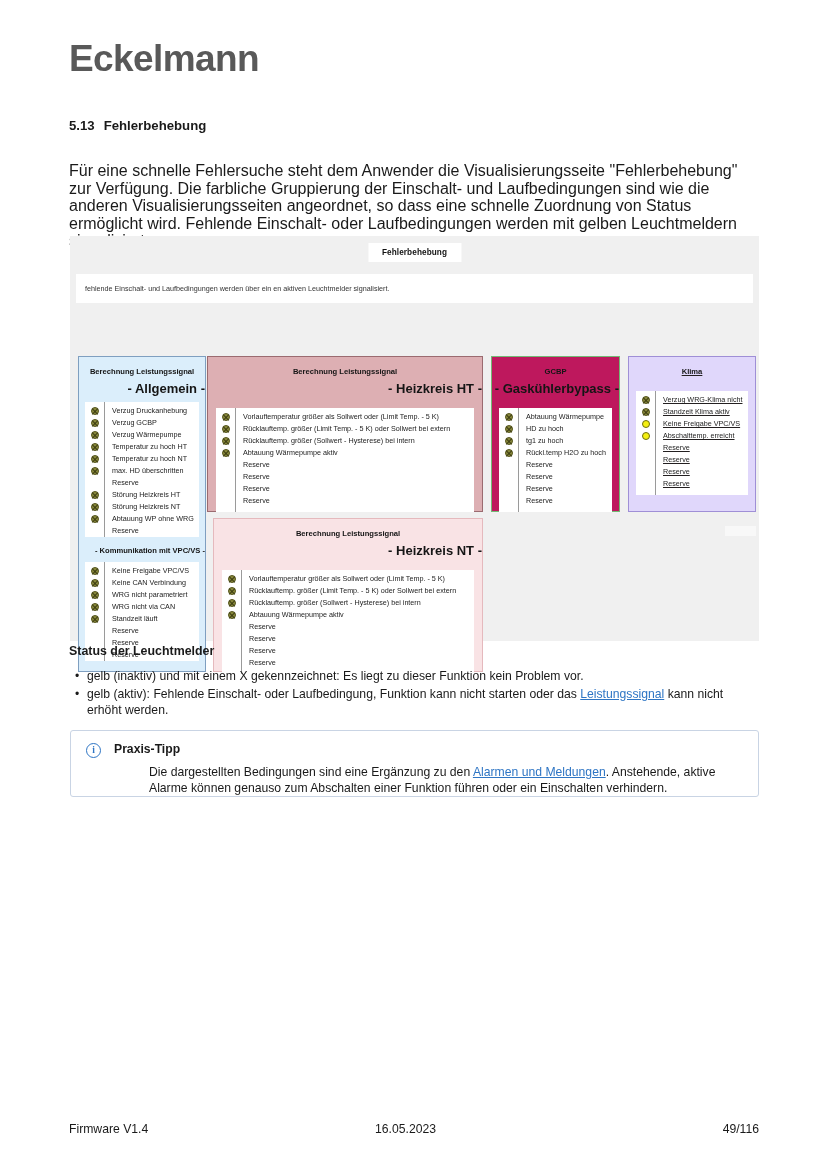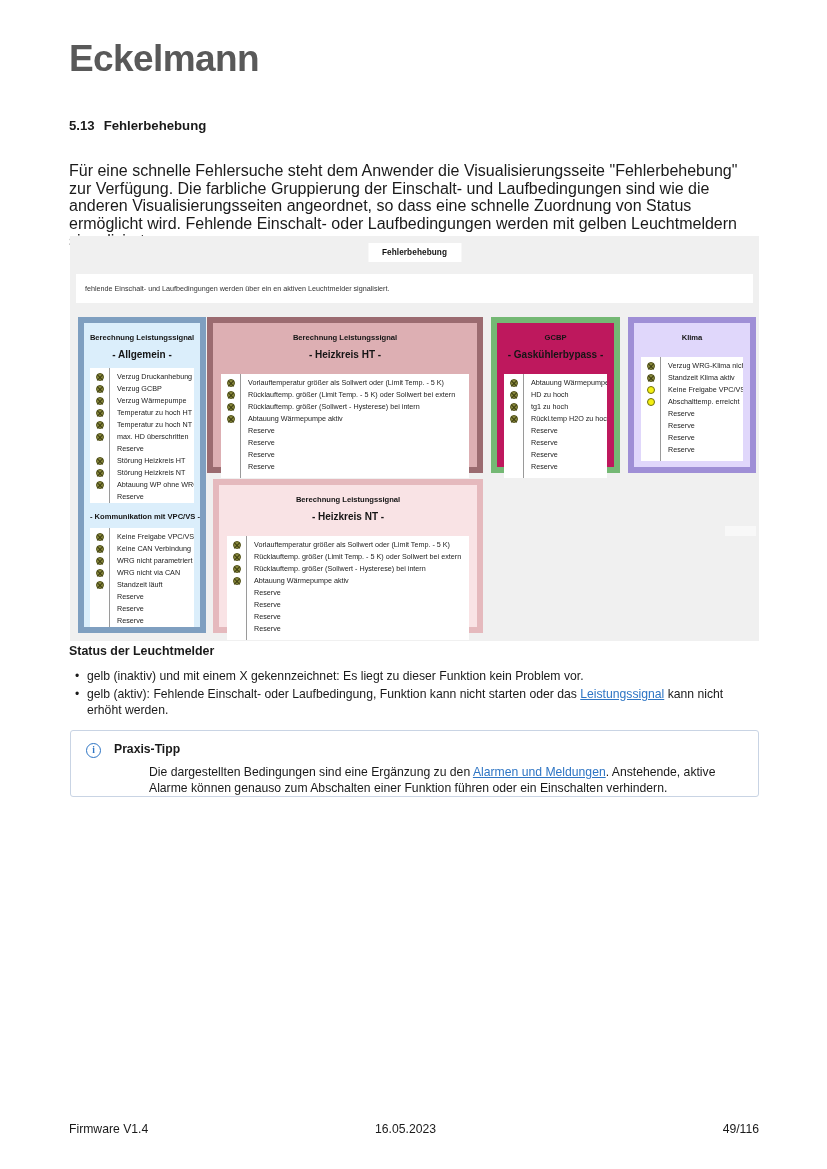--- a/index.html
+++ b/index.html
@@ -90,33 +90,34 @@
     display: flex;
     align-items: center;
     padding-left: 9px;
     box-sizing: border-box;
   }
 
   
   .panel {
     position: absolute;
     box-sizing: border-box;
-    border: 6px solid #a16207;
+    border: 1px solid #a16207;
+    margin-top: 39px;
   }
   .panel-title {
     text-align: center;
     font-size: 7.6px;
     font-weight: bold;
     color: #151515;
     margin-top: 9px;
     line-height: 11px;
   }
   .panel-sub {
-    text-align: center;
-    font-size: 10px;
+    text-align: right;
+    font-size: 13px;
     font-weight: bold;
     color: #151515;
     margin-top: 6px;
     line-height: 11px;
   }
   .group-label {
     text-align: right;
     font-size: 7.6px;
     font-weight: bold;
     color: #151515;
@@ -191,21 +192,21 @@
   .p-pink   { background: #ddafb3; border-color: #9b6b70; }
   .p-pink2  { background: #f9e3e5; border-color: #e5b9bd; }
   .p-green  { background: #be185d; border-color: #74b874; }
   .p-purple { background: #e0d7fb; border-color: #9f8fd6; }
 
   
   #panel-allgemein { left: 8px;   top: 81px;  width: 128px; height: 316px; }
   #panel-ht        { left: 137px; top: 81px;  width: 276px; height: 156px; }
   #panel-nt        { left: 143px; top: 243px; width: 270px; height: 154px; }
   #panel-gcbp      { left: 421px; top: 81px;  width: 129px; height: 156px; }
-  #panel-klima     { left: 558px; top: 81px;  width: 128px; height: 156px; }
+  #panel-klima     { left: 558px; top: 81px;  width: 128px; height: 156px; text-decoration: underline; }
 
   #panel-allgemein .rows { margin: 8px 6px 0 6px; }
   #panel-ht .rows,
   #panel-nt .rows     { margin: 14px 8px 0 8px; height: 104px; }
   #panel-gcbp .rows,
   #panel-klima .rows  { margin: 14px 7px 0 7px; height: 104px; }
 
   .artifact {
     position: absolute;
     left: 655px;

